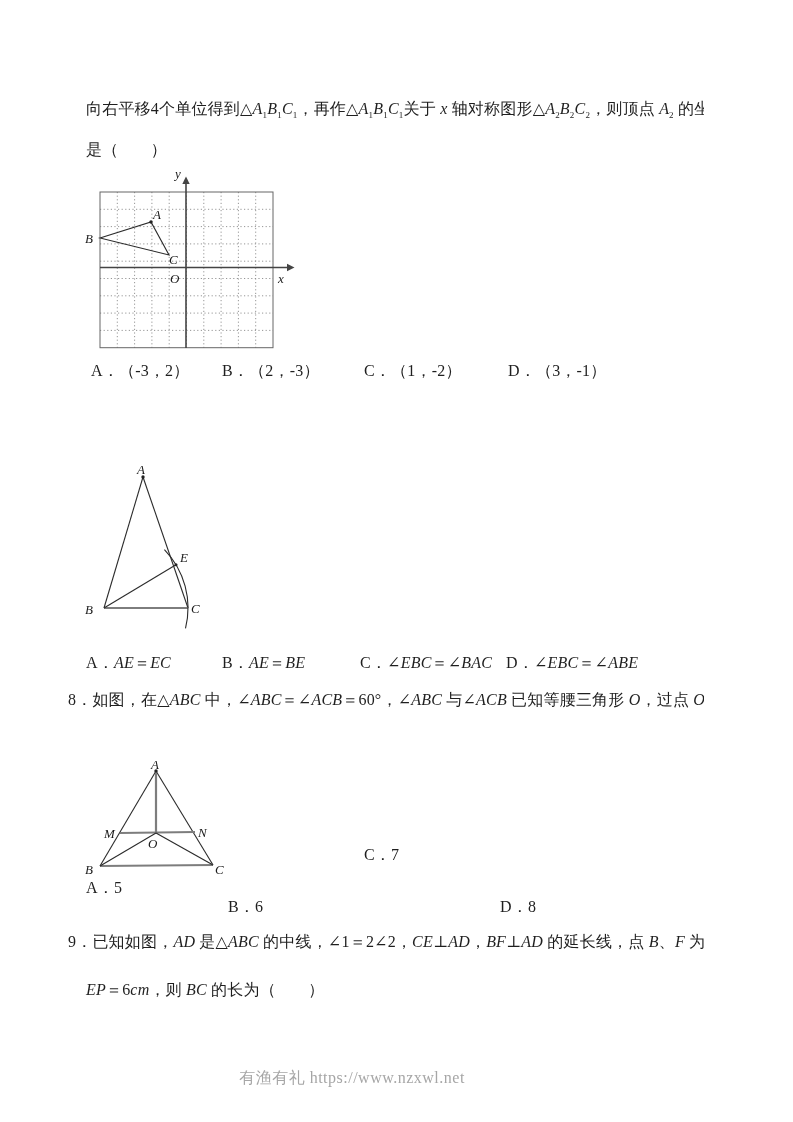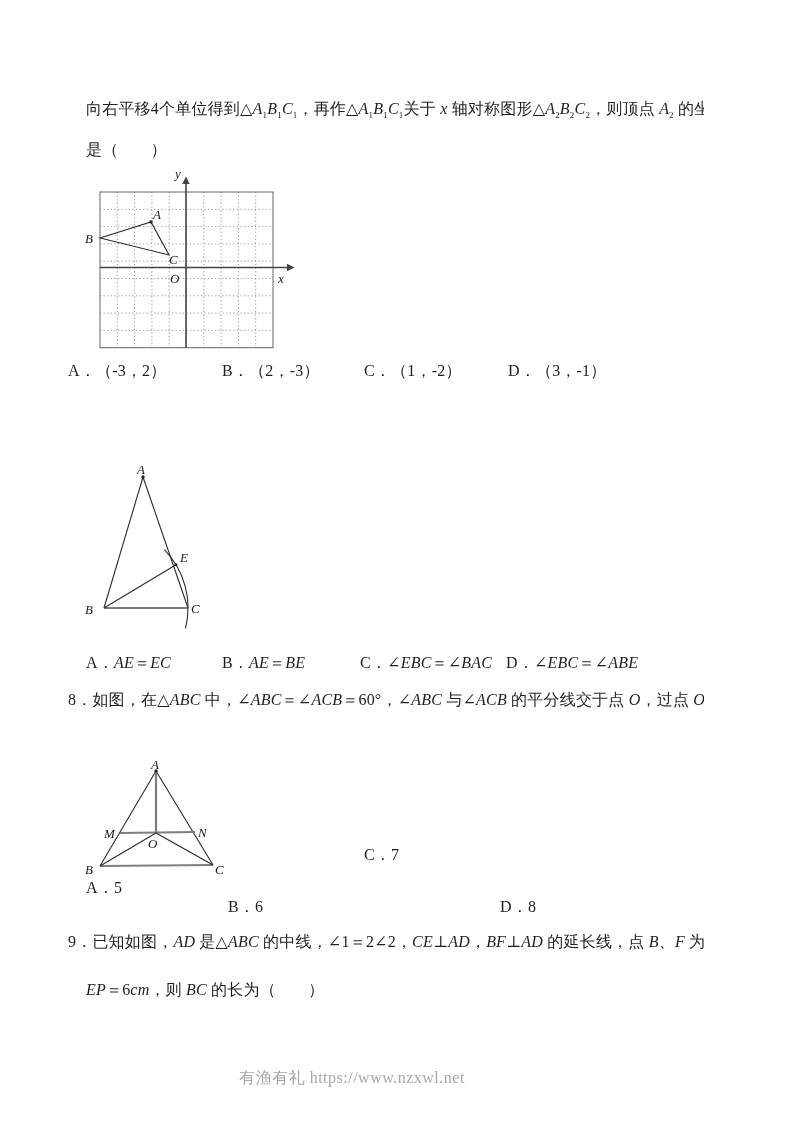--- a/index.html
+++ b/index.html
@@ -48,21 +48,21 @@
     <polygon points="100,238 151,222 169,255" class="thin" stroke-width="1.2"></polygon>
     <circle cx="151" cy="222" r="1.7" fill="#222"></circle>
     <text x="175" y="178">y</text>
     <text x="278" y="283">x</text>
     <text x="170" y="283">O</text>
     <text x="153" y="219">A</text>
     <text x="85" y="243">B</text>
     <text x="169" y="264">C</text>
   </svg>
 
-  <span class="opt" style="left:68px;top:361px"><span>A．（-3，2）</span></span>
+  <span class="opt" style="left:91px;top:361px"><span>A．（-3，2）</span></span>
   <span class="opt" style="left:222px;top:361px"><span>B．（2，-3）</span></span>
   <span class="opt" style="left:364px;top:361px"><span>C．（1，-2）</span></span>
   <span class="opt" style="left:508px;top:361px"><span>D．（3，-1）</span></span>
 
 
   <svg class="fig" style="left:80px;top:458px" width="140" height="182" viewBox="80 458 140 182">
     <line class="thin" x1="143" y1="477" x2="104" y2="608"></line>
     <line class="thin" x1="143" y1="477" x2="188" y2="608"></line>
     <line class="gray" x1="104" y1="608" x2="188" y2="608"></line>
     <line class="thin" x1="104" y1="608" x2="176" y2="564.7"></line>
@@ -73,21 +73,21 @@
     <text x="85" y="614">B</text>
     <text x="191" y="613">C</text>
     <text x="180" y="562">E</text>
   </svg>
 
   <span class="opt" style="left:86px;top:653px"><span>A．</span><span class="it">AE</span><span>＝</span><span class="it">EC</span></span>
   <span class="opt" style="left:222px;top:653px"><span>B．</span><span class="it">AE</span><span>＝</span><span class="it">BE</span></span>
   <span class="opt" style="left:360px;top:653px"><span>C．∠</span><span class="it">EBC</span><span>＝∠</span><span class="it">BAC</span></span>
   <span class="opt" style="left:506px;top:653px"><span>D．∠</span><span class="it">EBC</span><span>＝∠</span><span class="it">ABE</span></span>
 
-  <div class="line" style="left:68px;top:690px"><span>8．如图，在△</span><span class="it">ABC</span><span> 中，∠</span><span class="it">ABC</span><span>＝∠</span><span class="it">ACB</span><span>＝60°，∠</span><span class="it">ABC</span><span> 与∠</span><span class="it">ACB</span><span> 的平分线交于点 </span><span class="it">O</span><span>，过点 </span><span class="it">O</span><span> 且平</span></div>
+  <div class="line" style="left:68px;top:690px"><span>8．如图，在△</span><span class="it">ABC</span><span> 中，∠</span><span class="it">ABC</span><span>＝∠</span><span class="it">ACB</span><span>＝60°，∠</span><span class="it">ABC</span><span> 与∠</span><span class="it">ACB</span><span> 已知等腰三角形 </span><span class="it">O</span><span>，过点 </span><span class="it">O</span><span> 且平</span></div>
 
   <svg class="fig" style="left:82px;top:750px" width="150" height="134" viewBox="82 750 150 134">
     <line class="thin" x1="156" y1="771" x2="100" y2="866"></line>
     <line class="thin" x1="156" y1="771" x2="213" y2="865"></line>
     <line class="gray" x1="100" y1="866" x2="213" y2="865"></line>
     <line class="gray" x1="120" y1="833" x2="195" y2="832" stroke-width="2"></line>
     <line class="gray" x1="156" y1="771" x2="156" y2="833" stroke-width="2"></line>
     <line class="thin" x1="100" y1="866" x2="156" y2="833"></line>
     <line class="thin" x1="156" y1="833" x2="213" y2="865"></line>
     <circle cx="156" cy="771" r="1.7" fill="#222"></circle>

